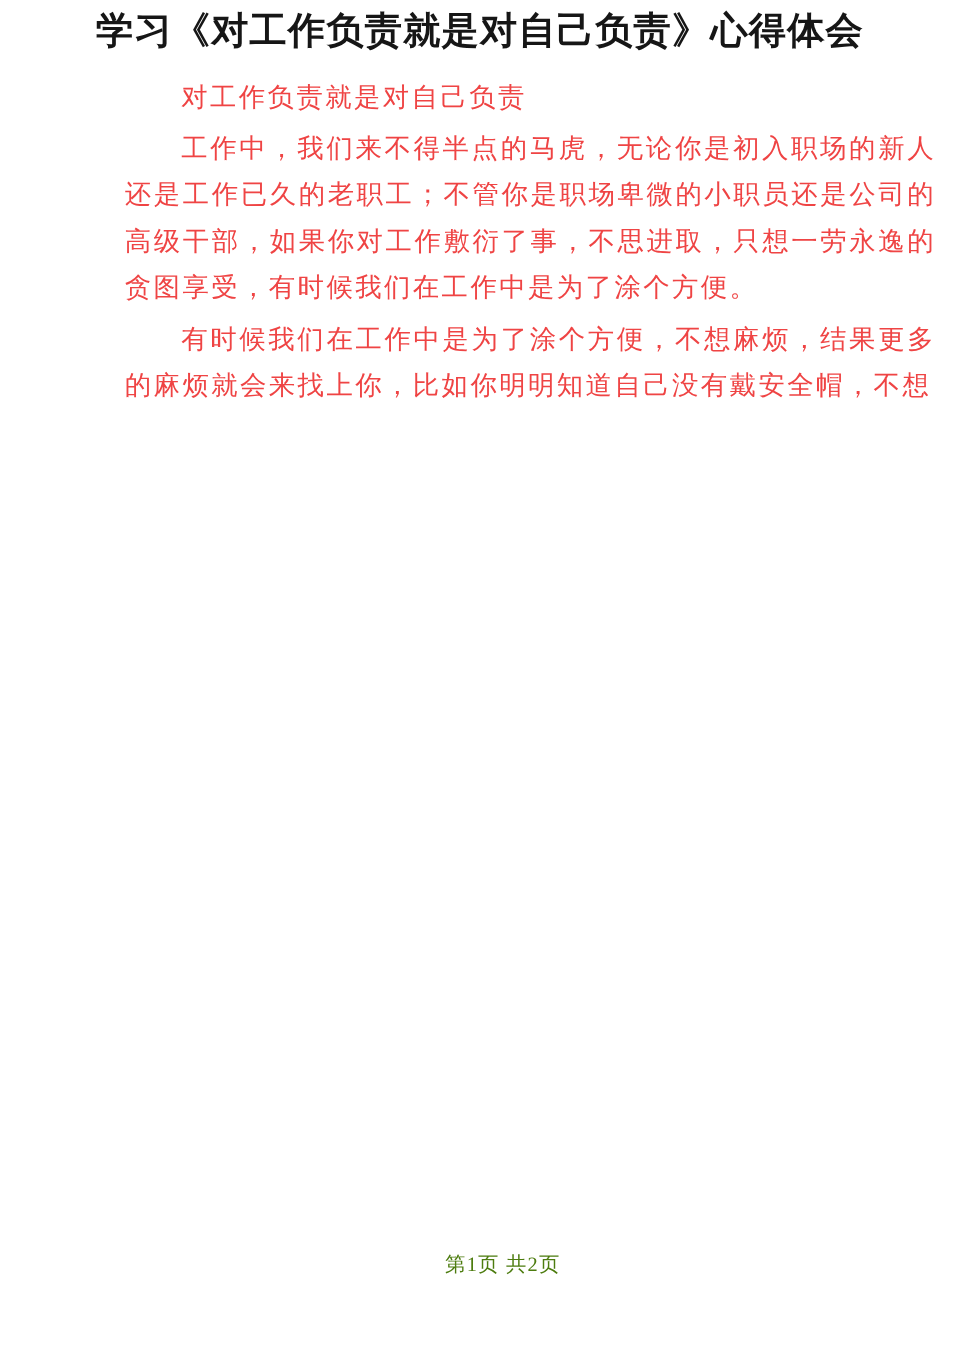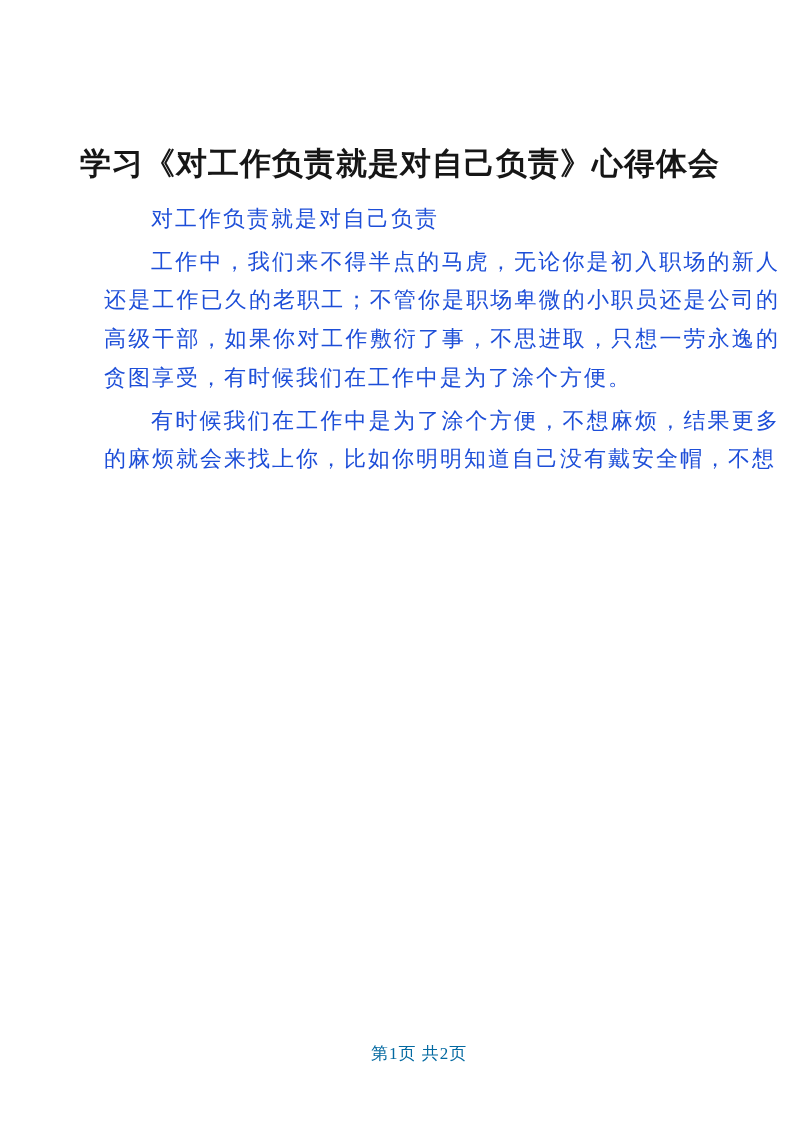--- a/index.html
+++ b/index.html
@@ -11,55 +11,54 @@
     position: relative;
     width: 800px;
     height: 1131px;
     margin: 0 auto;
     background: #ffffff;
     overflow: hidden;
     font-family: "Liberation Serif", "DejaVu Serif", serif;
   }
   .doc-title {
     margin: 0;
-    padding-top: 138px;
     text-align: center;
     font-family: "Liberation Serif", "DejaVu Serif", serif;
     font-size: 31px;
     font-weight: bold;
     color: #161616;
     line-height: 51px;
     letter-spacing: 1px;
   }
   .doc-title .title-line {
     display: block;
   }
   .doc-body {
     width: 676px;
     margin: 11px 8px 0 104px;
     font-size: 22px;
     line-height: 38.7px;
     letter-spacing: 2px;
     text-align: justify;
-    color: #1d4ed8;
+    color: #ef4444;
   }
   .doc-body p {
     margin: 0 0 4px 0;
     text-indent: 47px;
   }
   .doc-footer {
     position: absolute;
     top: 1042px;
     left: 0;
     right: 0;
     text-align: center;
     text-indent: 38px;
     font-size: 17px;
     letter-spacing: 1px;
-    color: #0369a1;
+    color: #4d7c0f;
   }
 </style>
 </head>
 <body>
 
 <div class="page">
 
   <h1 class="doc-title">
     <span class="title-line">学习《对工作负责就是对自己负责》心得体会</span>
   </h1>

